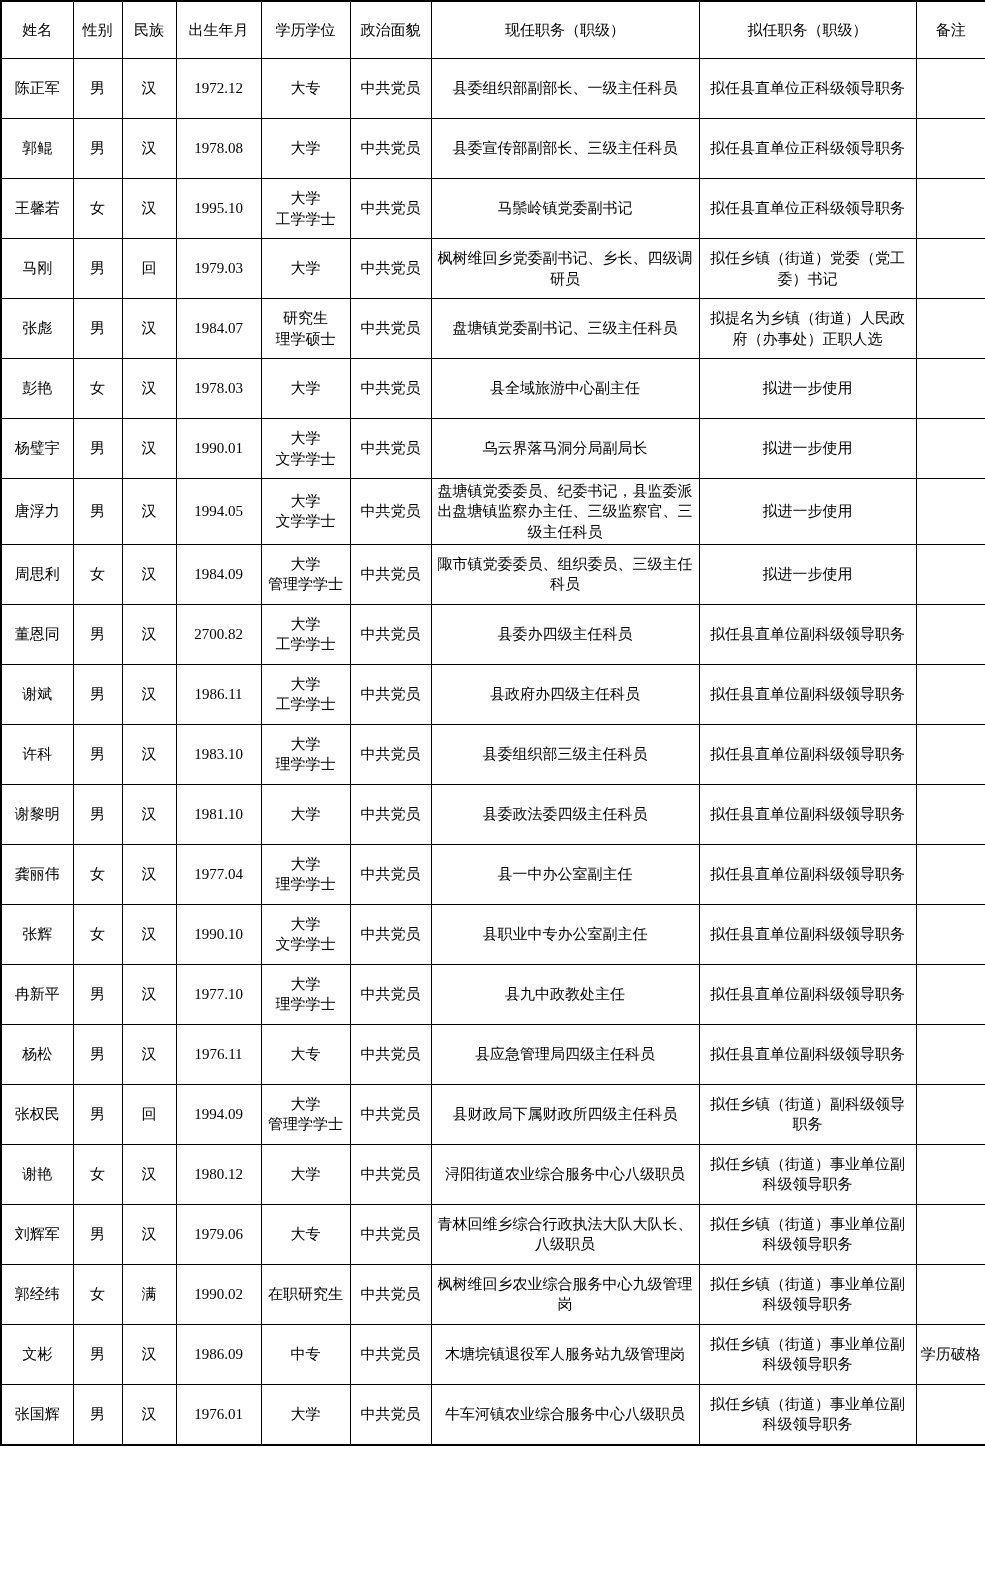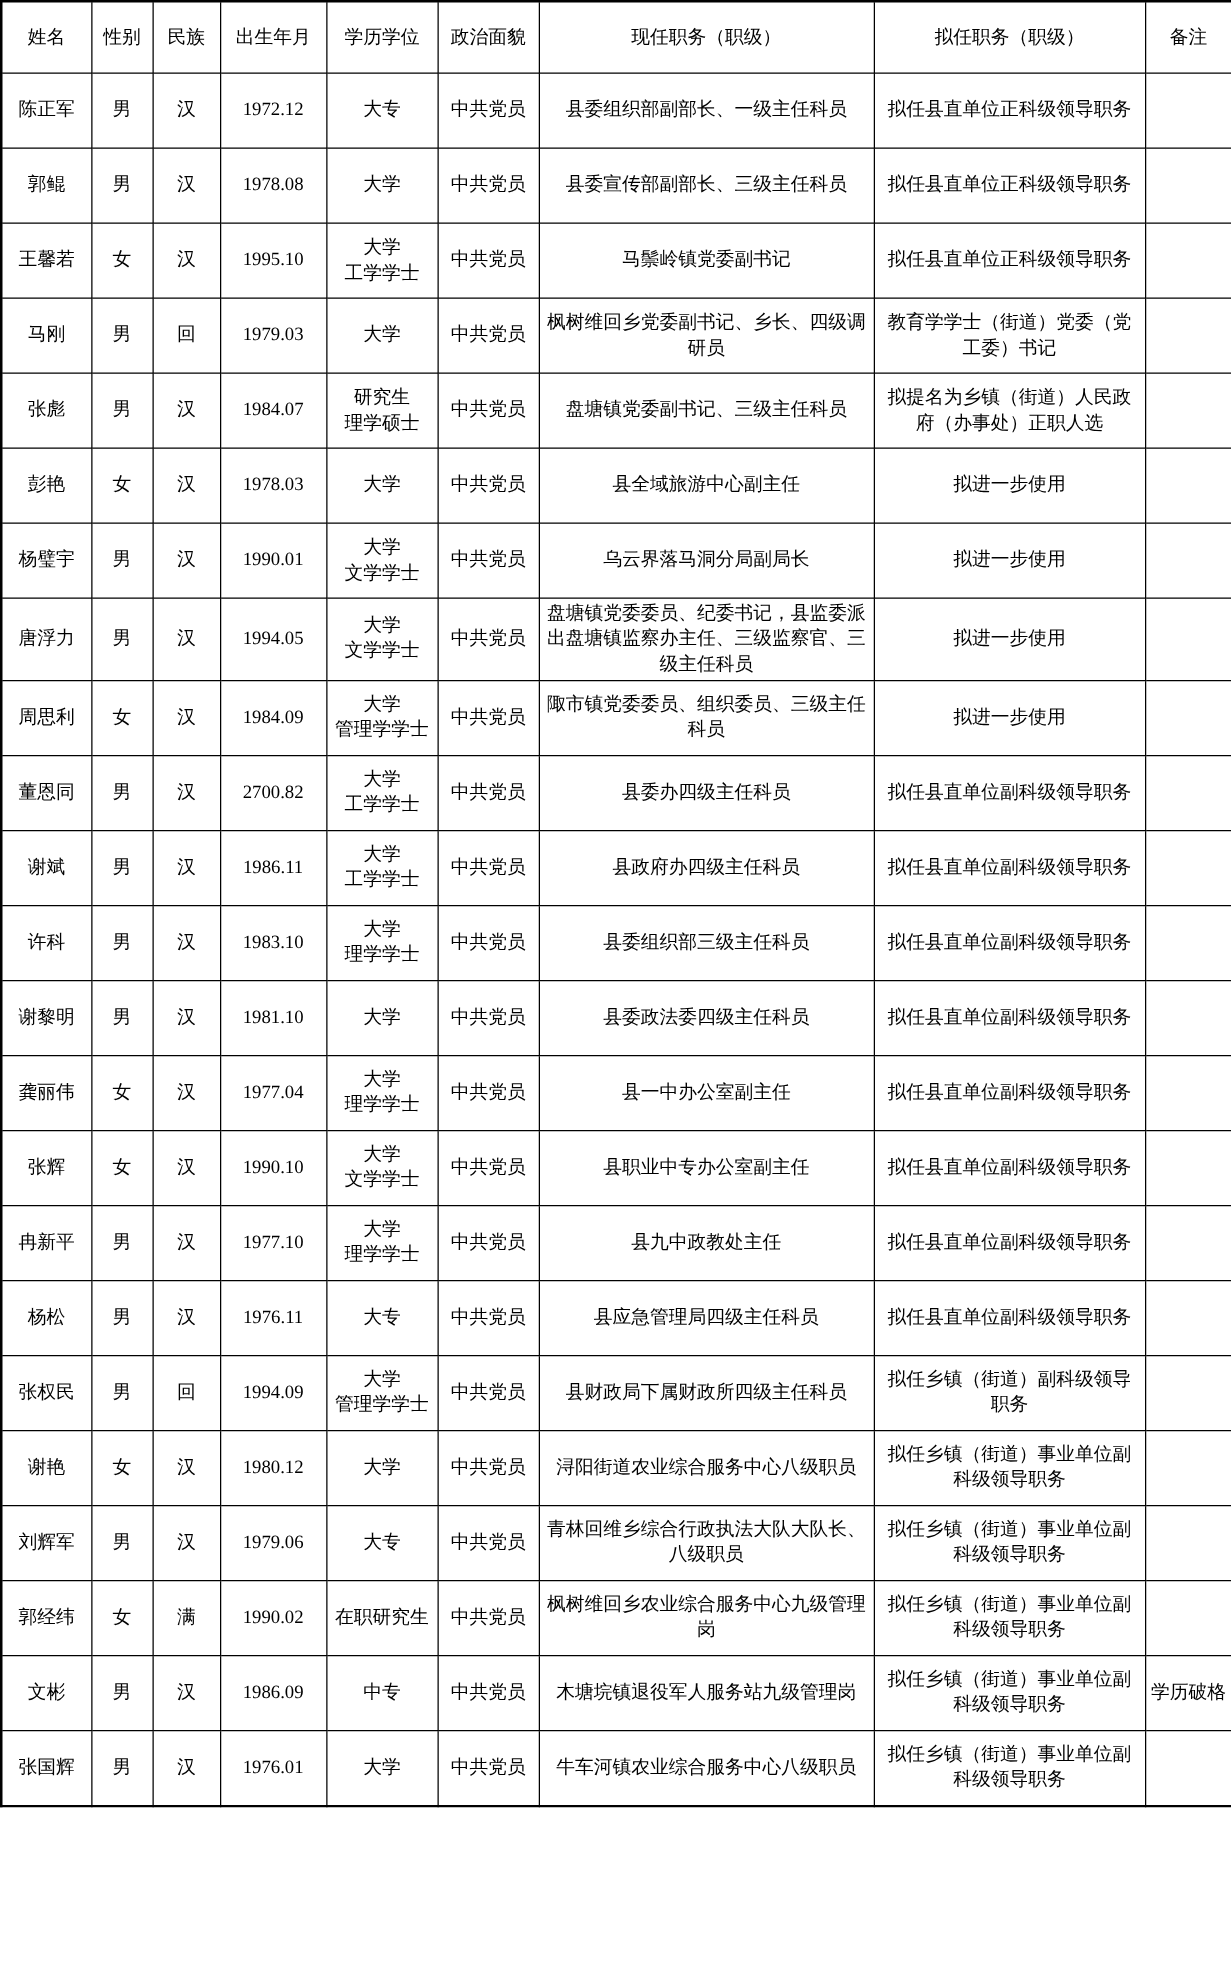--- a/index.html
+++ b/index.html
@@ -122,21 +122,21 @@
           <td class="col-remark"></td>
         </tr>
         <tr>
           <td class="col-name">马刚</td>
           <td class="col-gender">男</td>
           <td class="col-ethnicity">回</td>
           <td class="col-birth">1979.03</td>
           <td class="col-education">大学</td>
           <td class="col-party">中共党员</td>
           <td class="col-current">枫树维回乡党委副书记、乡长、四级调研员</td>
-          <td class="col-proposed">教育学学士（街道）党委（党工委）书记</td>
+          <td class="col-proposed">拟任乡镇（街道）党委（党工委）书记</td>
           <td class="col-remark"></td>
         </tr>
         <tr>
           <td class="col-name">张彪</td>
           <td class="col-gender">男</td>
           <td class="col-ethnicity">汉</td>
           <td class="col-birth">1984.07</td>
           <td class="col-education">研究生
 理学硕士</td>
           <td class="col-party">中共党员</td>

